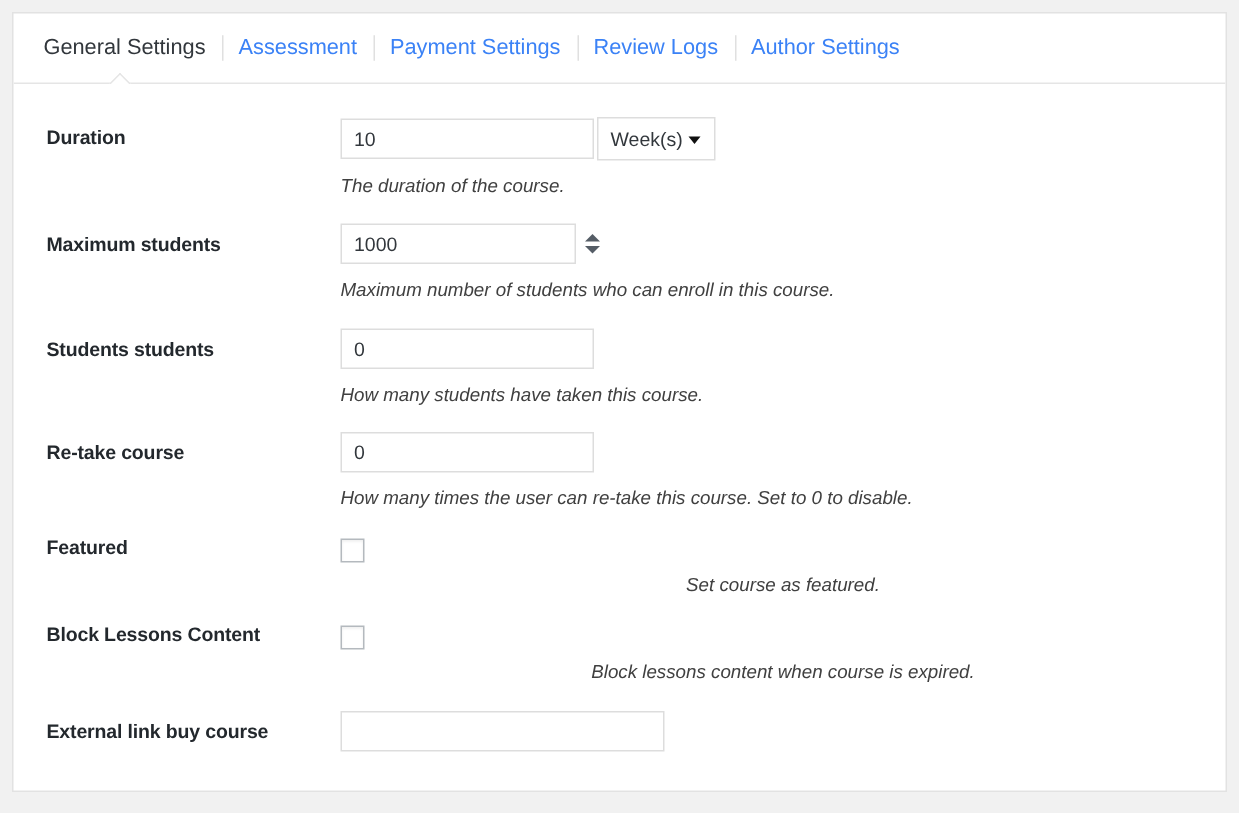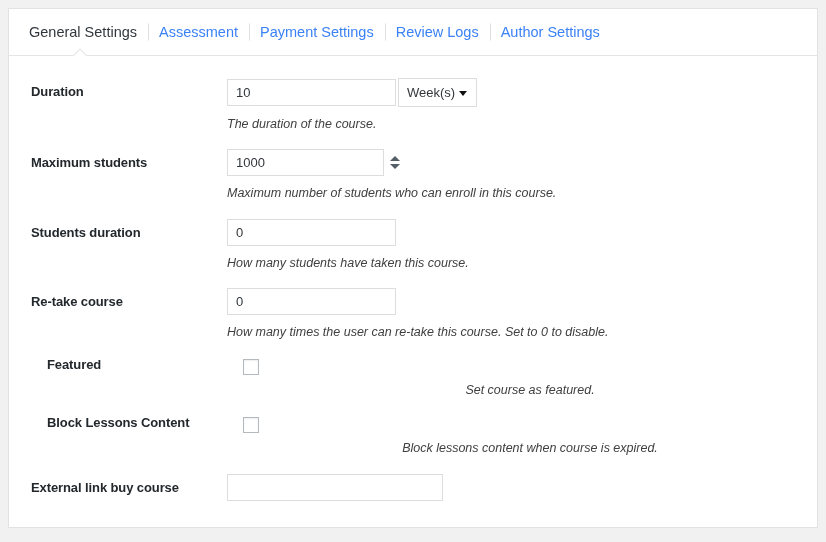--- a/index.html
+++ b/index.html
@@ -227,21 +227,21 @@
     width: 16px;
     height: 16px;
     box-sizing: border-box;
     border: 1px solid #b4b9be;
     background: #fff;
     box-shadow: inset 0 1px 2px rgba(0,0,0,.07);
     cursor: pointer;
     margin-top: 2px;
   }
   .cb-row .desc { margin-top: 7px; text-align: center; }
-  .cb-row .row-label { padding-top: 0px; margin-left: 16px; }
+  .cb-row .row-label { padding-top: 0px; }
 </style>
 </head>
 <body>
 
 <div class="panel">
 
   <div class="tabbar">
     <div class="tabs">
       <div class="tab active">
         <span>General Settings</span>
@@ -289,21 +289,21 @@
               <span class="arrow-up"></span>
               <span class="arrow-dn"></span>
             </span>
           </div>
         </div>
         <div class="desc">Maximum number of students who can enroll in this course.</div>
       </div>
     </div>
 
     <div class="row">
-      <div class="row-label">Students duration</div>
+      <div class="row-label">Students students</div>
       <div class="row-field">
         <div class="field-line">
           <input class="txt w-short" type="text" value="0" style="">
         </div>
         <div class="desc">How many students have taken this course.</div>
       </div>
     </div>
 
     <div class="row">
       <div class="row-label">Re-take course</div>

